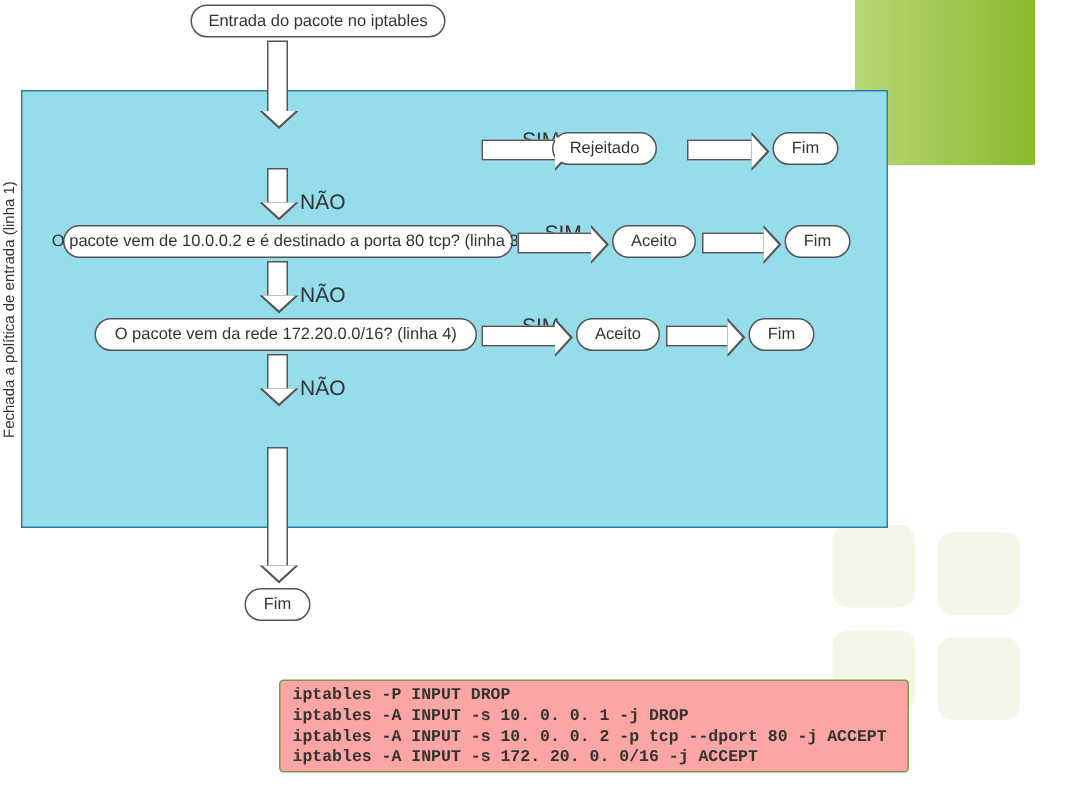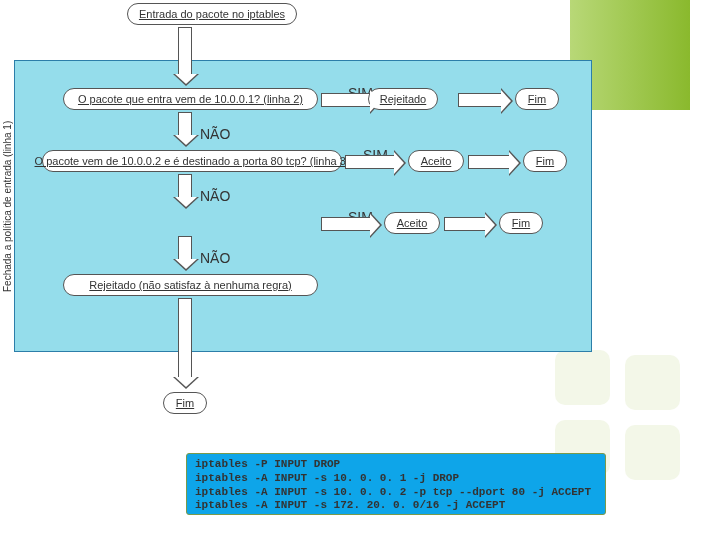--- a/index.html
+++ b/index.html
@@ -74,21 +74,20 @@
     background: #fff;
     border: 1px solid #555;
     border-radius: 12px;
     padding: 4px 12px;
     white-space: nowrap;
     color: #333;
     text-align: center;
     display: flex;
     align-items: center;
     justify-content: center;
-    text-decoration: underline;
   }
 
   .arrow-down {
     position: absolute;
     width: 14px;
     background: #fff;
     border: 1px solid #555;
   }
   .arrow-down::after {
     content: "";
@@ -149,21 +148,21 @@
     font-size: 14px;
     color: #333;
   }
 
   .code-box {
     position: absolute;
     left: 186px;
     top: 453px;
     width: 420px;
     height: 62px;
-    background: #0ea5e9;
+    background: #fca5a5;
     border: 1px solid #7a9a4a;
     border-radius: 3px;
     font-family: "Courier New", monospace;
     font-size: 11px;
     font-weight: bold;
     color: #333;
     padding: 4px 8px;
     line-height: 1.25;
     white-space: pre;
     z-index: 10;
@@ -179,50 +178,49 @@
 <div class="bg-deco d"></div>
 
 <div class="flow">
 
   <div class="panel"></div>
   <div class="panel-label">Fechada a política de entrada (linha 1)</div>
 
   <div class="pill" style="left:127px; top:3px; width:170px;">Entrada do pacote no iptables</div>
   <div class="arrow-down" style="left:178px; top:27px; height:48px;"></div>
 
-  <div class="pill" style="left:63px; top:88px; width:255px;">O pacote que entra vem de 10.0.0.1? (linha 2)</div>
   <div class="lbl" style="left:348px; top:85px;">SIM</div>
   <div class="arrow-right" style="left:321px; top:93px; width:50px;"></div>
   <div class="pill" style="left:368px; top:88px; width:70px;">Rejeitado</div>
   <div class="arrow-right" style="left:458px; top:93px; width:44px;"></div>
   <div class="pill" style="left:515px; top:88px; width:44px;">Fim</div>
 
   <div class="arrow-down" style="left:178px; top:112px; height:24px;"></div>
   <div class="lbl" style="left:200px; top:126px;">NÃO</div>
 
   <div class="pill" style="left:42px; top:150px; width:300px;">O pacote vem de 10.0.0.2 e é destinado a porta 80 tcp? (linha 3)</div>
   <div class="lbl" style="left:363px; top:147px;">SIM</div>
   <div class="arrow-right" style="left:345px; top:155px; width:50px;"></div>
   <div class="pill" style="left:408px; top:150px; width:56px;">Aceito</div>
   <div class="arrow-right" style="left:468px; top:155px; width:42px;"></div>
   <div class="pill" style="left:523px; top:150px; width:44px;">Fim</div>
 
   <div class="arrow-down" style="left:178px; top:174px; height:24px;"></div>
   <div class="lbl" style="left:200px; top:188px;">NÃO</div>
 
+  <div class="pill" style="left:63px; top:212px; width:255px;">O pacote vem da rede 172.20.0.0/16? (linha 4)</div>
   <div class="lbl" style="left:348px; top:209px;">SIM</div>
   <div class="arrow-right" style="left:321px; top:217px; width:50px;"></div>
   <div class="pill" style="left:384px; top:212px; width:56px;">Aceito</div>
   <div class="arrow-right" style="left:444px; top:217px; width:42px;"></div>
   <div class="pill" style="left:499px; top:212px; width:44px;">Fim</div>
 
   <div class="arrow-down" style="left:178px; top:236px; height:24px;"></div>
   <div class="lbl" style="left:200px; top:250px;">NÃO</div>
 
-  <div class="pill" style="left:63px; top:274px; width:255px;">Rejeitado (não satisfaz à nenhuma regra)</div>
 
   <div class="arrow-down" style="left:178px; top:298px; height:80px;"></div>
   <div class="pill" style="left:163px; top:392px; width:44px;">Fim</div>
 
 </div>
 
 <div class="code-box">iptables -P INPUT DROP
 iptables -A INPUT -s 10. 0. 0. 1 -j DROP
 iptables -A INPUT -s 10. 0. 0. 2 -p tcp --dport 80 -j ACCEPT
 iptables -A INPUT -s 172. 20. 0. 0/16 -j ACCEPT</div>

